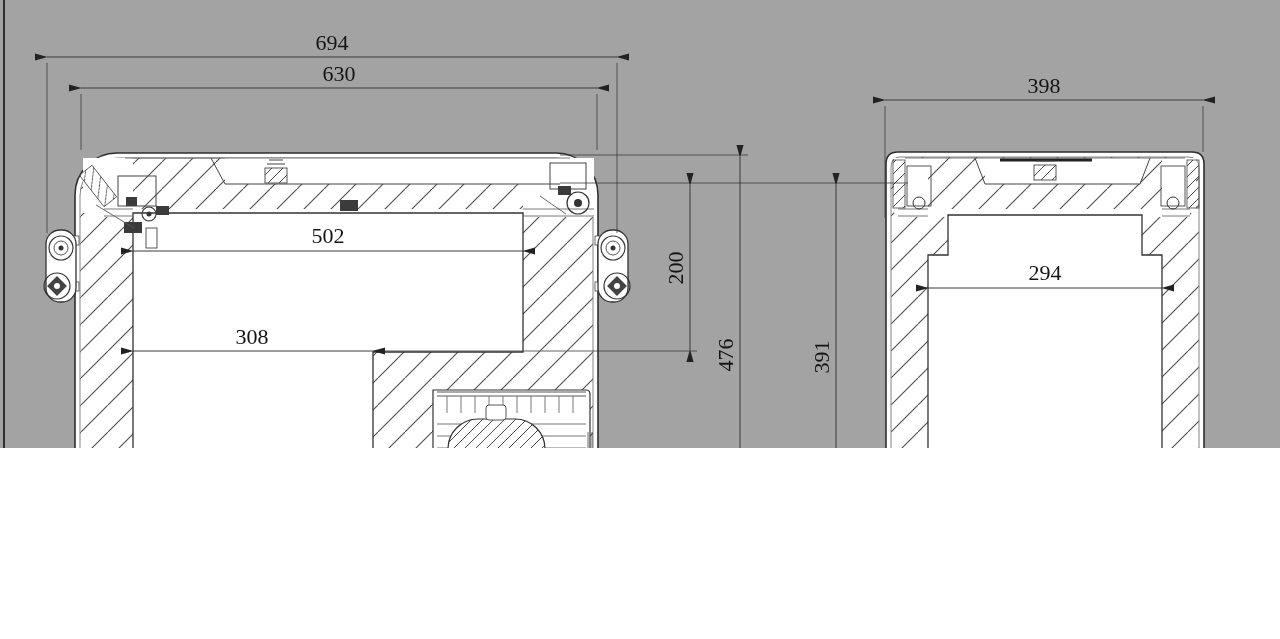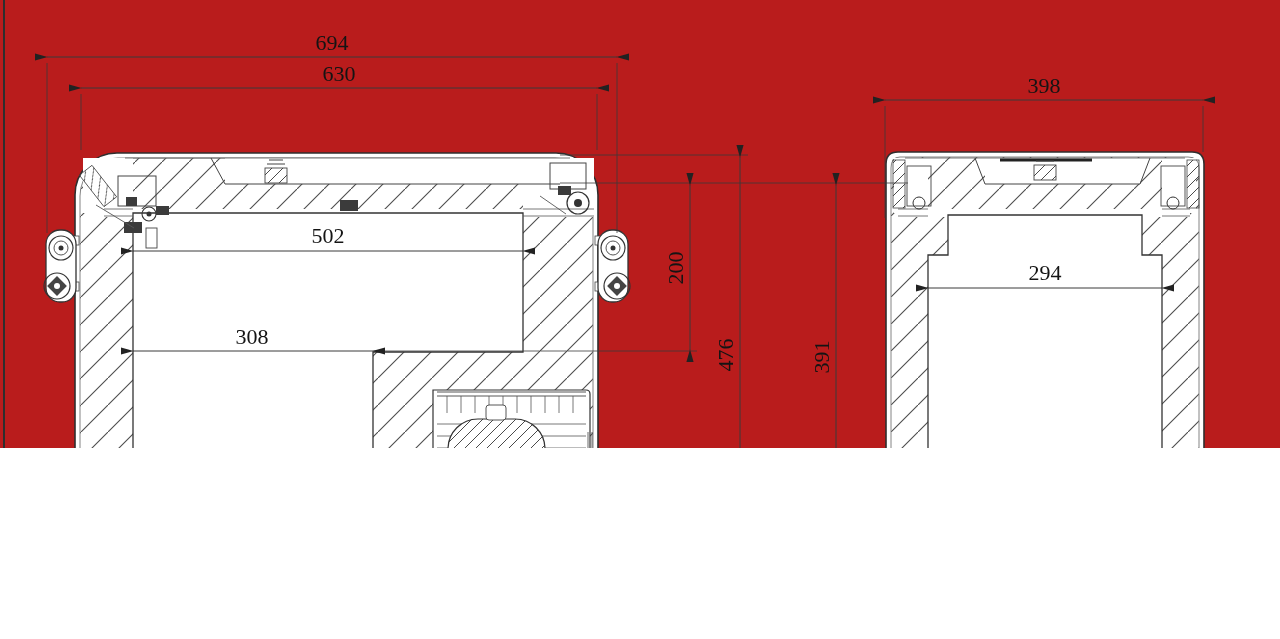--- a/index.html
+++ b/index.html
@@ -1,16 +1,16 @@
 <!DOCTYPE html>
 <html><head>
 <meta charset="utf-8">
 <style>
   html,body{margin:0;padding:0;background:#ffffff;}
-  .stage{position:relative;width:1280px;height:448px;background:#b91c1c;overflow:hidden;
+  .stage{position:relative;width:1280px;height:448px;background:#a3a3a3;overflow:hidden;
          font-family:"Liberation Serif", serif;}
   svg{display:block;}
   svg text{font-family:"Liberation Serif", serif;font-size:22px;fill:#141414;}
 </style>
 </head>
 <body>
 
 <div class="stage">
 <svg width="1280" height="639" viewBox="0 0 1280 639">
   <defs>

